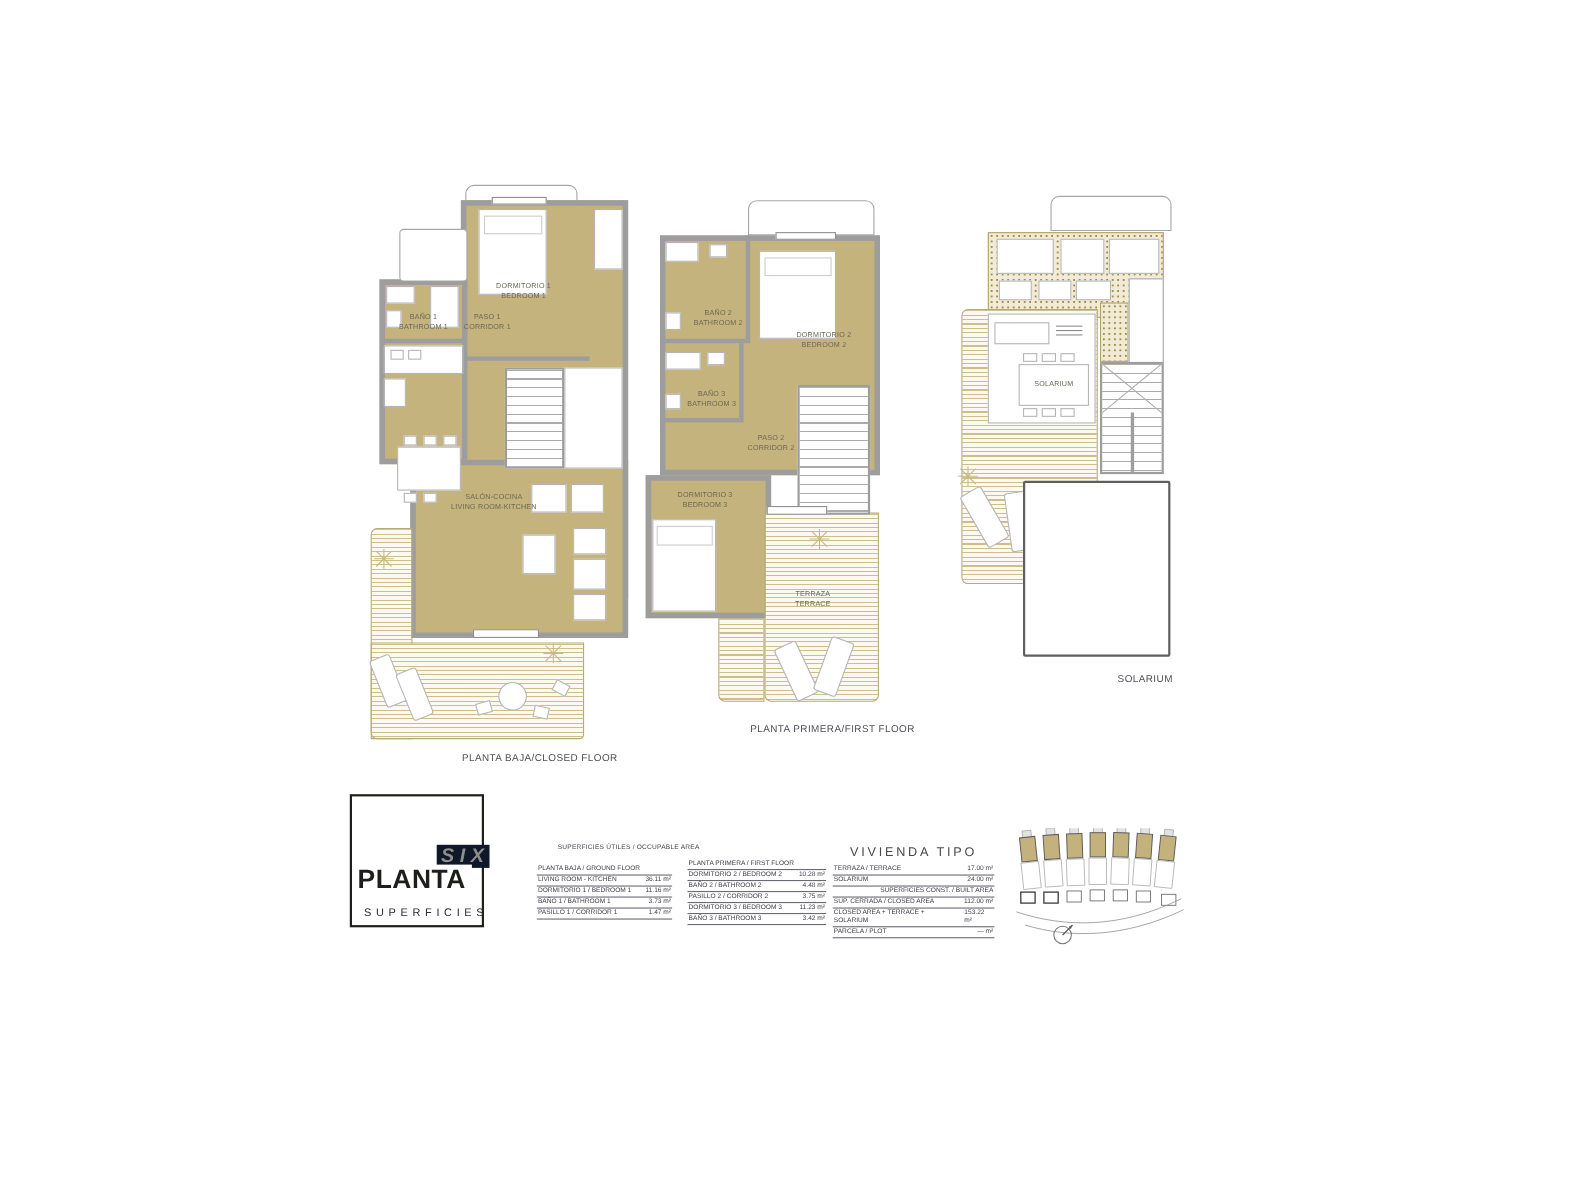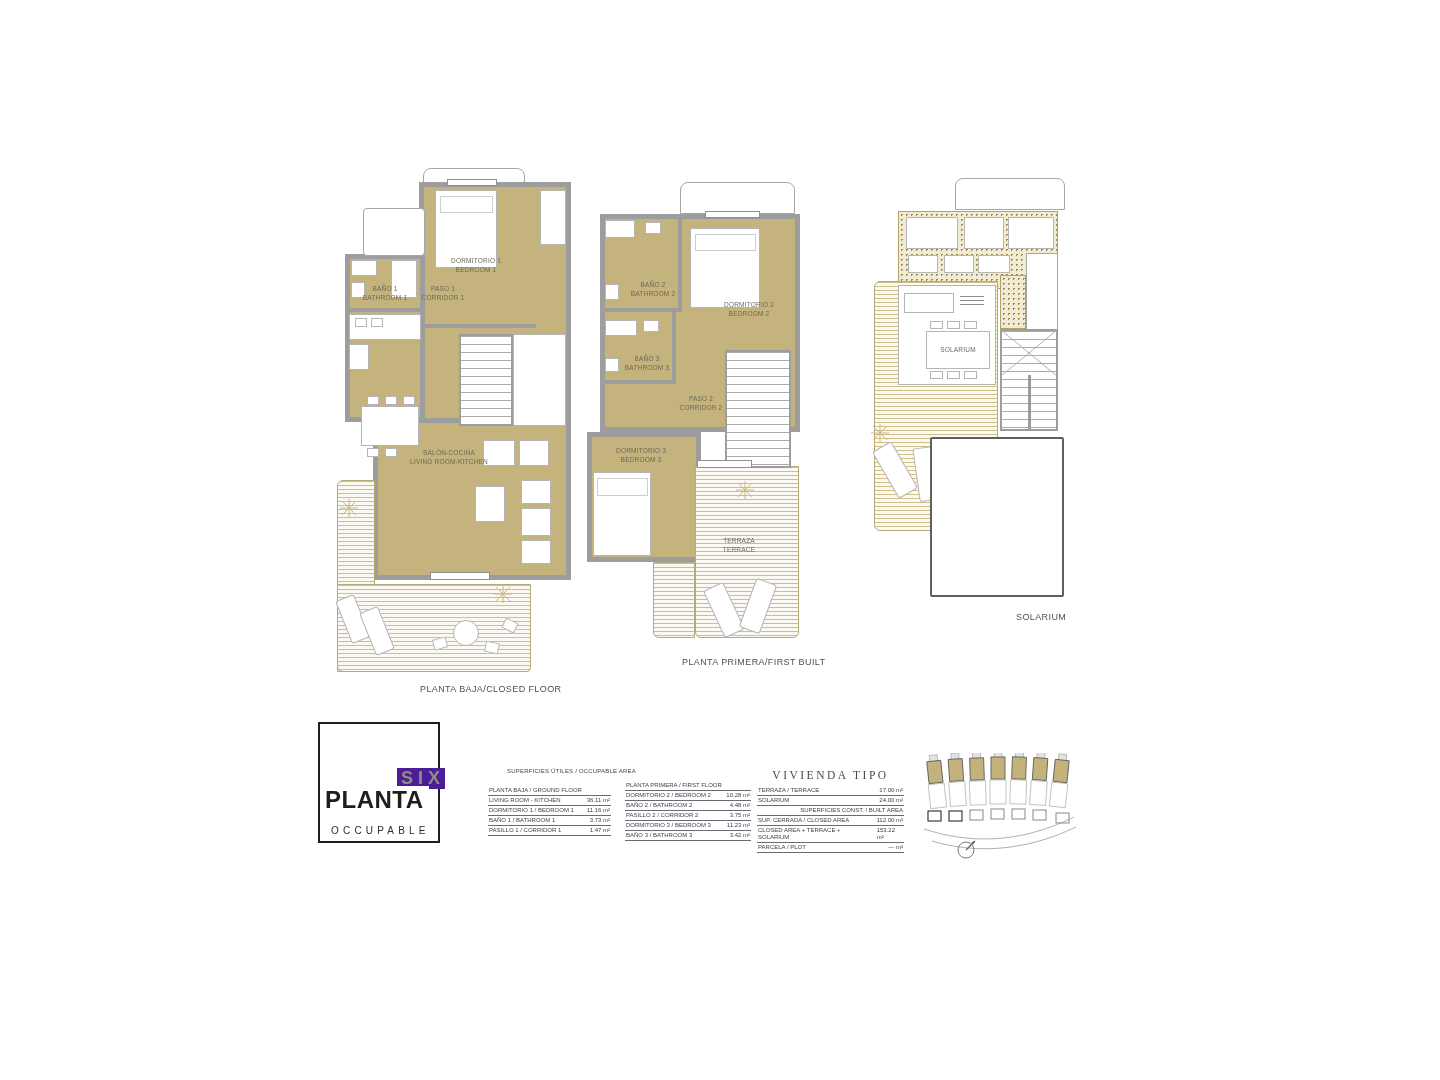--- a/index.html
+++ b/index.html
@@ -30,21 +30,21 @@
   .mtable{position:absolute;color:#3e3e48;z-index:8;}
   .mtable .row{display:flex;justify-content:space-between;gap:6px;border-bottom:1px solid #6a6a72;
         padding:1.4px 1px 1px 1px;font-size:6px;line-height:1.1;}
   .mtable .row.sub{justify-content:flex-end;}
   .mtable .title{border-bottom:1px solid #6a6a72;font-size:6px;line-height:1.1;padding:1.4px 1px 1px 1px;}
   .thead-note{position:absolute;font-size:6px;letter-spacing:.2px;color:#45454e;z-index:8;}
   .viv-title{position:absolute;font-size:11.5px;letter-spacing:2.5px;color:#48484f;text-align:center;z-index:8;}
   
   .logo-frame{position:absolute;inset:0;border:2px solid #1f1f1d;}
   .logo-six{position:absolute;right:-5px;top:46px;font-size:18px;font-weight:600;letter-spacing:5px;
-        color:#8e8e89;background:#4c1d95;padding:0 0 0 4px;z-index:2;}
+        color:#8e8e89;background:#0f172a;padding:0 0 0 4px;z-index:2;font-style:italic;}
   .logo-seconds{position:absolute;left:7px;top:64px;font-size:24px;font-weight:700;letter-spacing:.5px;
         color:#1e1e1c;background:#fff;padding-right:5px;z-index:2;white-space:nowrap;}
   .logo-props{position:absolute;left:13px;top:103px;font-size:10px;letter-spacing:4.2px;color:#2b2b29;z-index:2;}
   .hline{position:absolute;background:#8e8e8e;height:1px;z-index:5;}
 </style>
 </head>
 <body>
 
 <div class="page">
 
@@ -177,21 +177,21 @@
         <span>CORRIDOR 2</span>
     </div>
     <div class="rlabel" style="left:8px;top:266px;width:96px;">
       <span>DORMITORIO 3</span>
         <span>BEDROOM 3</span>
     </div>
     <div class="rlabel" style="left:112px;top:356px;width:84px;">
       <span>TERRAZA</span>
         <span>TERRACE</span>
     </div>
-    <div class="cap" style="left:97px;top:477px;">PLANTA PRIMERA/FIRST BUILT</div>
+    <div class="cap" style="left:97px;top:477px;">PLANTA PRIMERA/FIRST FLOOR</div>
   </div>
 
   <div class="abs" style="left:868px;top:175px;width:212px;height:455px;">
     <div class="thin" style="left:87px;top:3px;width:110px;height:32px;border-radius:8px 8px 0 0;"></div>
     <div class="gravel" style="left:30px;top:36px;width:160px;height:78px;"></div>
     <div class="gravel" style="left:132px;top:100px;width:26px;height:54px;"></div>
     <div class="furn" style="left:38px;top:42px;width:52px;height:32px;"></div>
     <div class="furn" style="left:96px;top:42px;width:40px;height:32px;"></div>
     <div class="furn" style="left:140px;top:42px;width:46px;height:32px;"></div>
     <div class="furn" style="left:40px;top:80px;width:30px;height:18px;"></div>
@@ -229,21 +229,21 @@
       </svg>
 
     <div class="abs" style="left:62px;top:262px;width:134px;height:160px;background:#fff;border:2px solid #5f5f5f;border-radius:2px;box-sizing:border-box;z-index:6;"></div>
     <div class="cap" style="left:148px;top:437px;">SOLARIUM</div>
   </div>
 
   <div class="abs" style="left:318px;top:722px;width:122px;height:121px;">
     <div class="logo-frame"></div>
     <div class="logo-six">SIX</div>
     <div class="logo-seconds">PLANTA</div>
-    <div class="logo-props">OCCUPABLE</div>
+    <div class="logo-props">SUPERFICIES</div>
   </div>
 
   <div class="thead-note" style="left:507px;top:768px;">SUPERFICIES ÚTILES / OCCUPABLE AREA</div>
 
   <div class="mtable" style="left:488px;top:786px;width:123px;">
     <div class="title">PLANTA BAJA / GROUND FLOOR</div>
     <div class="row">
         <span>LIVING ROOM - KITCHEN</span>
         <span>36.11 m²</span>
       </div>
@@ -278,21 +278,21 @@
     <div class="row">
         <span>DORMITORIO 3 / BEDROOM 3</span>
         <span>11.23 m²</span>
       </div>
     <div class="row">
         <span>BAÑO 3 / BATHROOM 3</span>
         <span>3.42 m²</span>
       </div>
   </div>
 
-  <div class="viv-title" style="left:757px;top:769px;width:147px;font-family:Liberation Serif, serif;">VIVIENDA TIPO</div>
+  <div class="viv-title" style="left:757px;top:769px;width:147px;">VIVIENDA TIPO</div>
   <div class="mtable" style="left:757px;top:786px;width:147px;">
     <div class="row">
         <span>TERRAZA / TERRACE</span>
         <span>17.00 m²</span>
       </div>
     <div class="row">
         <span>SOLARIUM</span>
         <span>24.00 m²</span>
       </div>
     <div class="row sub">

